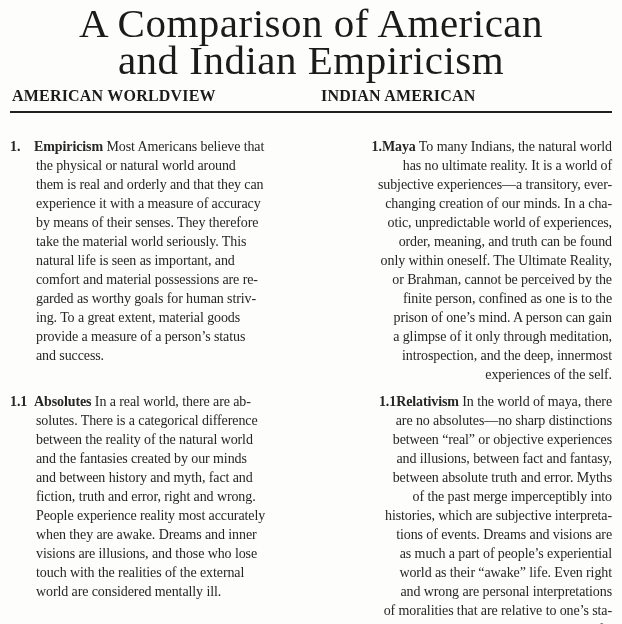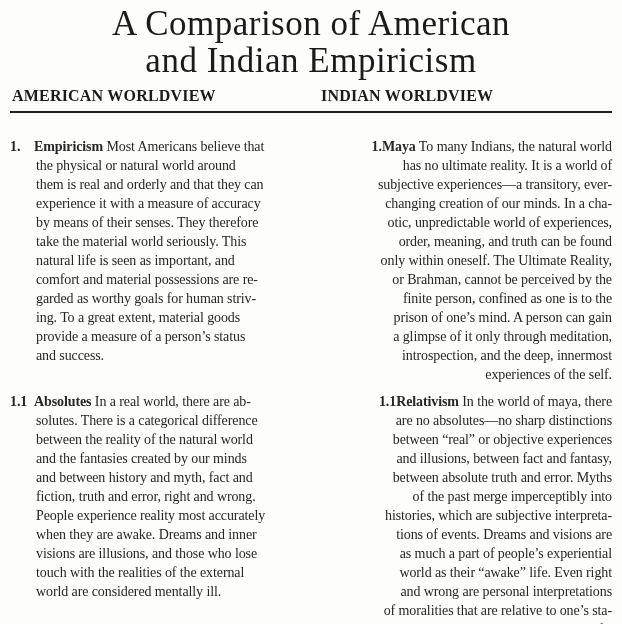--- a/index.html
+++ b/index.html
@@ -15,21 +15,21 @@
     background: #fdfdfc;
     color: #262626;
     box-sizing: border-box;
     padding: 0 10px;
     overflow: hidden;
   }
   .title {
     margin: 0;
     padding-top: 5px;
     text-align: center;
-    font-size: 35px;
+    font-size: 41px;
     line-height: 37px;
     font-weight: 400;
     letter-spacing: 0.5px;
     color: #1b1b1b;
   }
   .cols {
     display: grid;
     grid-template-columns: 1fr 1fr;
     column-gap: 16px;
   }
@@ -74,21 +74,21 @@
 </style>
 </head>
 <body>
 
 <div class="page">
 
   <h1 class="title"><span>A Comparison of American</span><br><span>and Indian Empiricism</span></h1>
 
   <div class="cols headers">
     <div class="col-header">AMERICAN WORLDVIEW</div>
-    <div class="col-header">INDIAN WORLDVIEW</div>
+    <div class="col-header">INDIAN AMERICAN</div>
   </div>
 
   <hr class="rule">
 
   <div class="cols body-grid">
 
     <div class="para c1 r1"><span class="num">1.</span><span class="term">Empiricism</span><span> Most Americans believe that<br>the physical or natural world around<br>them is real and orderly and that they can<br>experience it with a measure of accuracy<br>by means of their senses. They therefore<br>take the material world seriously. This<br>natural life is seen as important, and<br>comfort and material possessions are re-<br>garded as worthy goals for human striv-<br>ing. To a great extent, material goods<br>provide a measure of a person’s status<br>and success.</span></div>
 
     <div class="para c2 r1"><span class="num">1.</span><span class="term">Maya</span><span> To many Indians, the natural world<br>has no ultimate reality. It is a world of<br>subjective experiences—a transitory, ever-<br>changing creation of our minds. In a cha-<br>otic, unpredictable world of experiences,<br>order, meaning, and truth can be found<br>only within oneself. The Ultimate Reality,<br>or Brahman, cannot be perceived by the<br>finite person, confined as one is to the<br>prison of one’s mind. A person can gain<br>a glimpse of it only through meditation,<br>introspection, and the deep, innermost<br>experiences of the self.</span></div>
 

